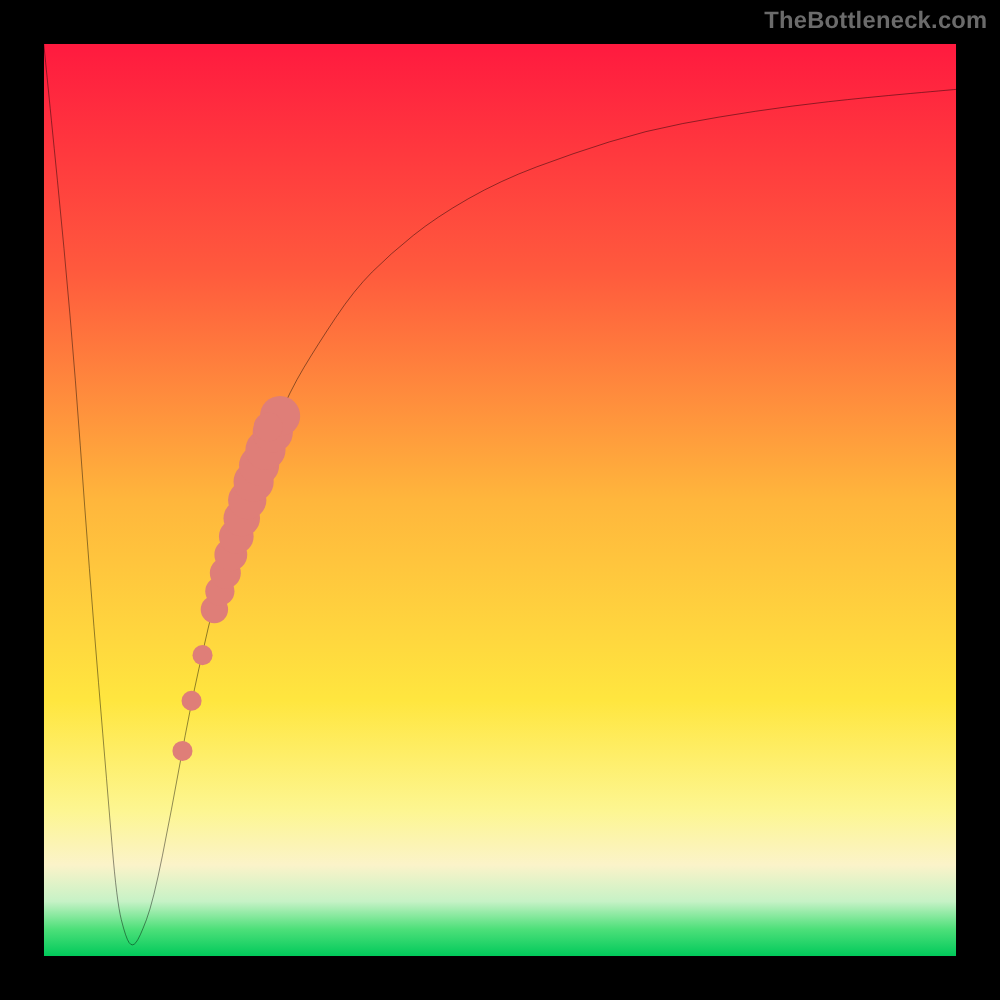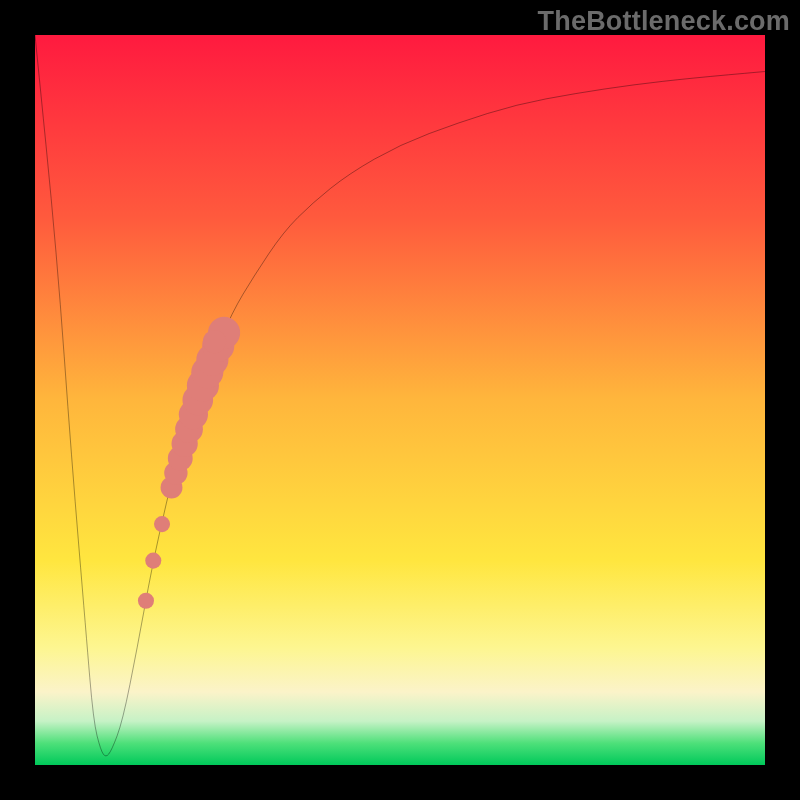--- a/index.html
+++ b/index.html
@@ -33,21 +33,21 @@
     position: absolute;
     inset: 0;
     width: 100%;
     height: 100%;
   }
   .watermark {
     position: absolute;
     top: 6px;
     right: 10px;
     color: #6b6b6b;
-    font-size: 27px;
+    font-size: 19px;
     font-weight: 600;
     letter-spacing: 0.2px;
     user-select: none;
   }
 </style>
 </head>
 <body>
 
 <div class="frame">
   <div class="plot-area">

